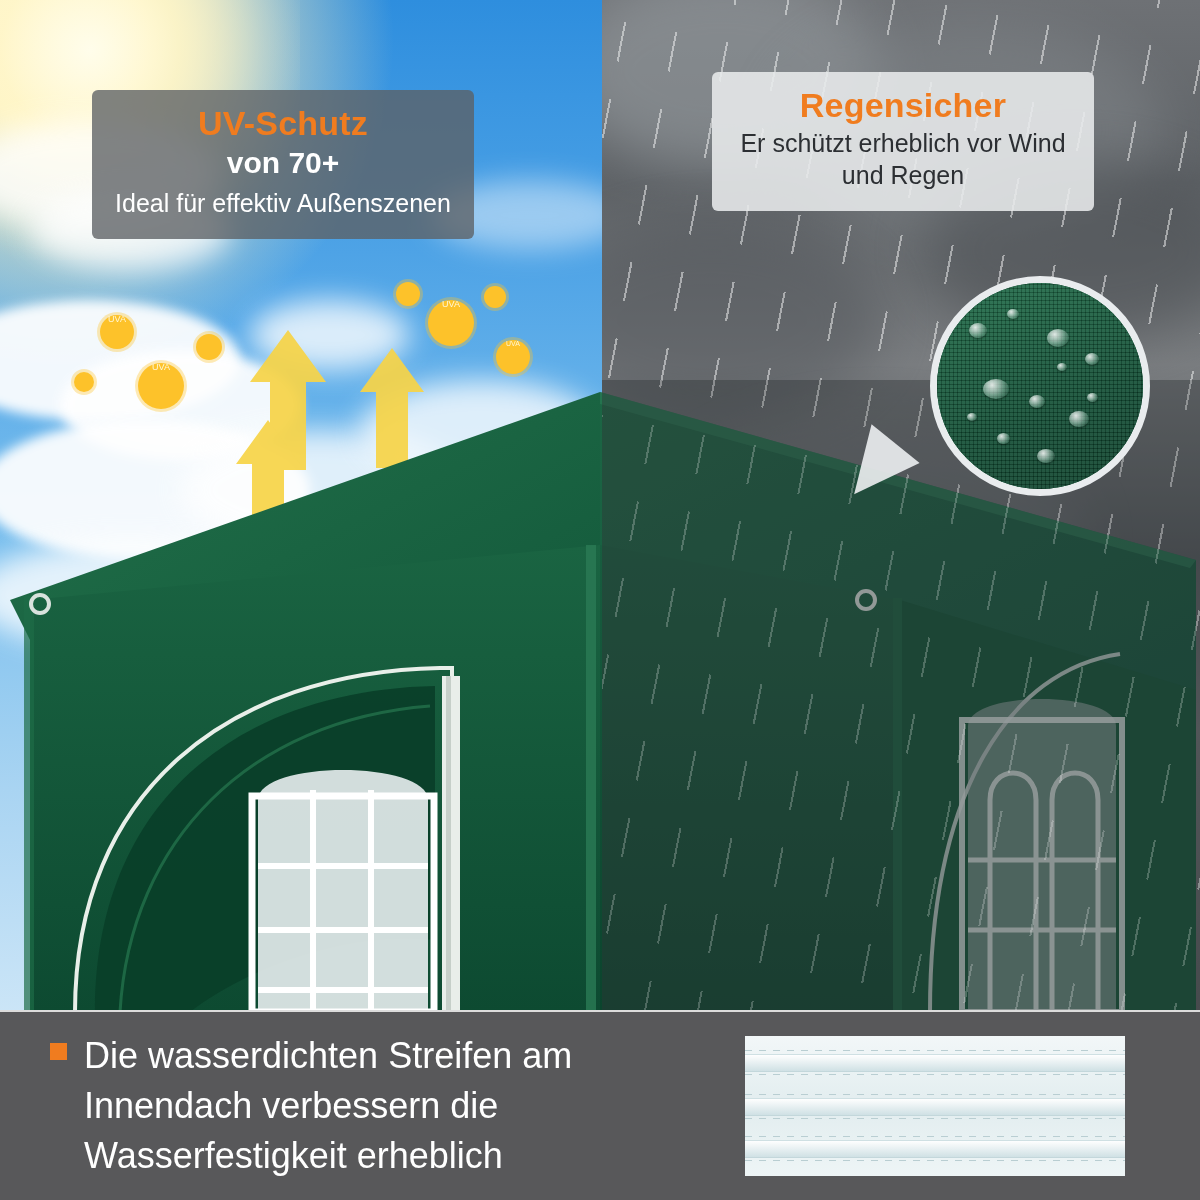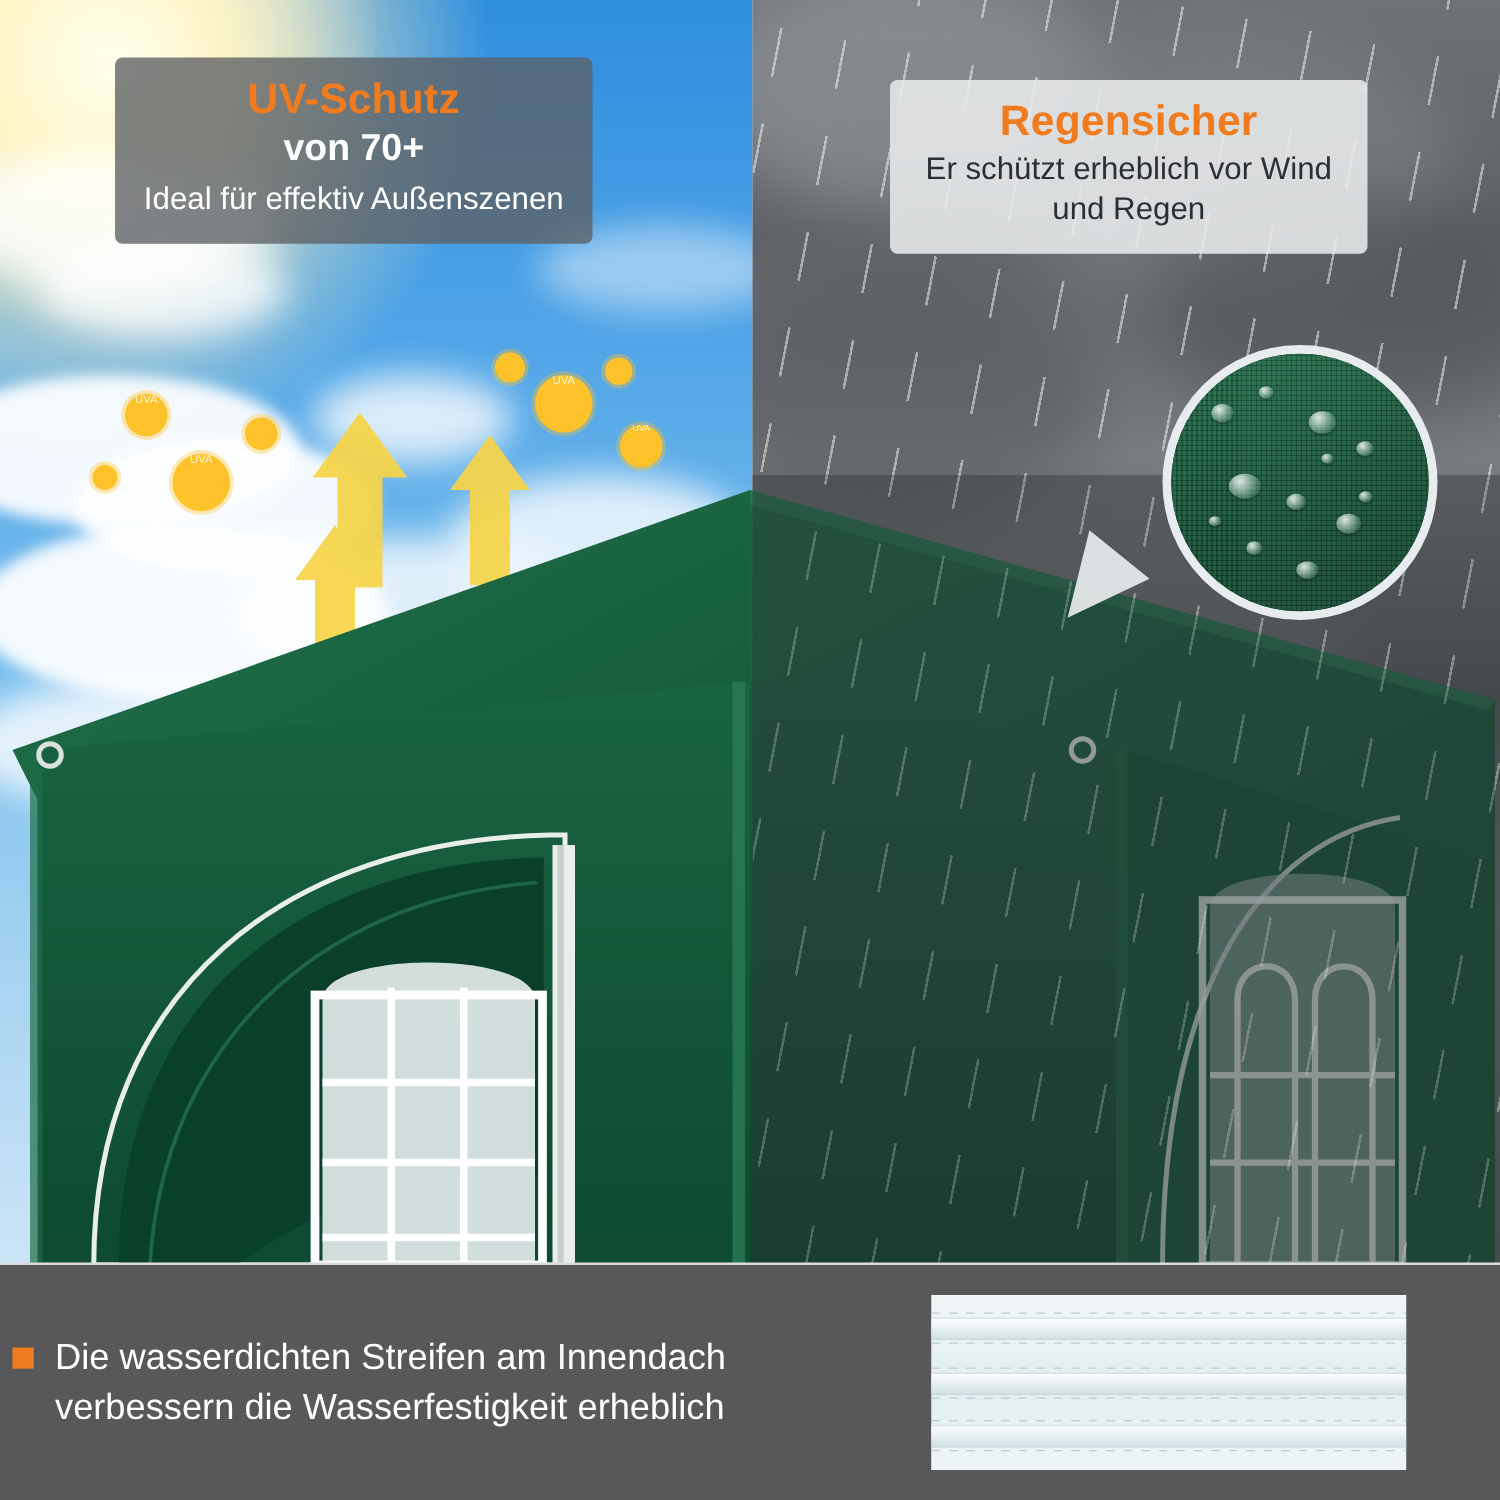--- a/index.html
+++ b/index.html
@@ -87,28 +87,29 @@
   
   .tent { position: absolute; left: 0; top: 0; width: 1200px; height: 1012px; }
 
   
   .callout {
     position: absolute;
     border-radius: 6px;
     padding: 14px 18px 20px;
     text-align: center;
     box-sizing: border-box;
+    margin-top: 44px;
   }
   .callout-left {
     left: 92px; top: 46px;
     width: 382px;
     background: rgba(92,96,100,0.78);
   }
   .callout-right {
-    left: 712px; top: 64px;
+    left: 712px; top: 28px;
     width: 382px;
     background: rgba(232,234,236,0.88);
   }
   .callout h2 {
     margin: 0 0 2px 0;
     font-size: 34px;
     font-weight: bold;
     color: #f07c1f;
     letter-spacing: 0.2px;
     line-height: 1.15;
@@ -205,24 +206,24 @@
   
   .bottom {
     position: absolute;
     left: 0; top: 1012px;
     width: 1200px; height: 188px;
     background: #58585a;
     display: flex;
     align-items: center;
   }
   .bottom-text {
-    margin-left: 44px;
+    margin-left: 84px;
     width: 600px;
     color: #ffffff;
-    font-size: 29px;
+    font-size: 36px;
     line-height: 1.38;
     position: relative;
   }
   .bullet {
     position: absolute;
     left: -34px; top: 12px;
     width: 17px; height: 17px;
     background: #f07c1f;
   }
   .swatch {

